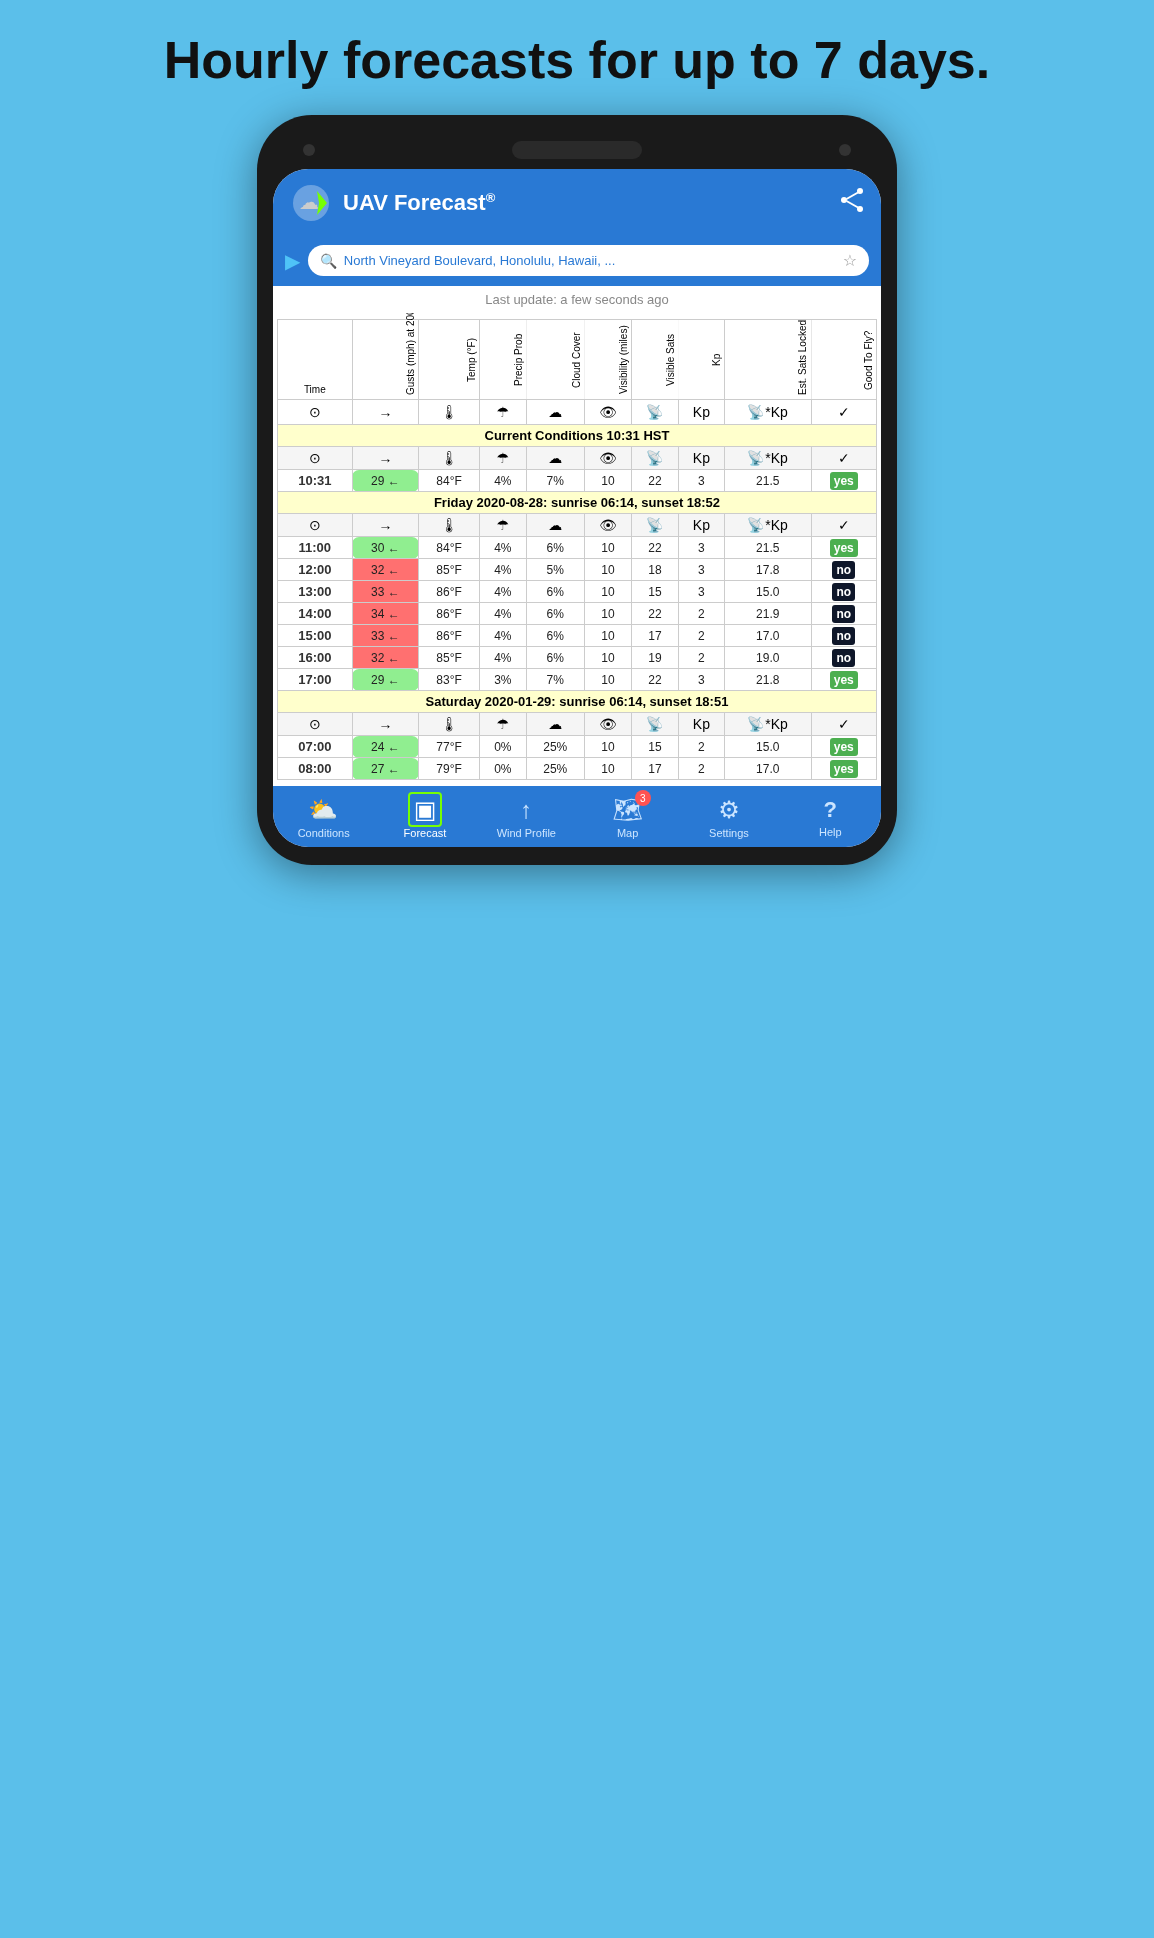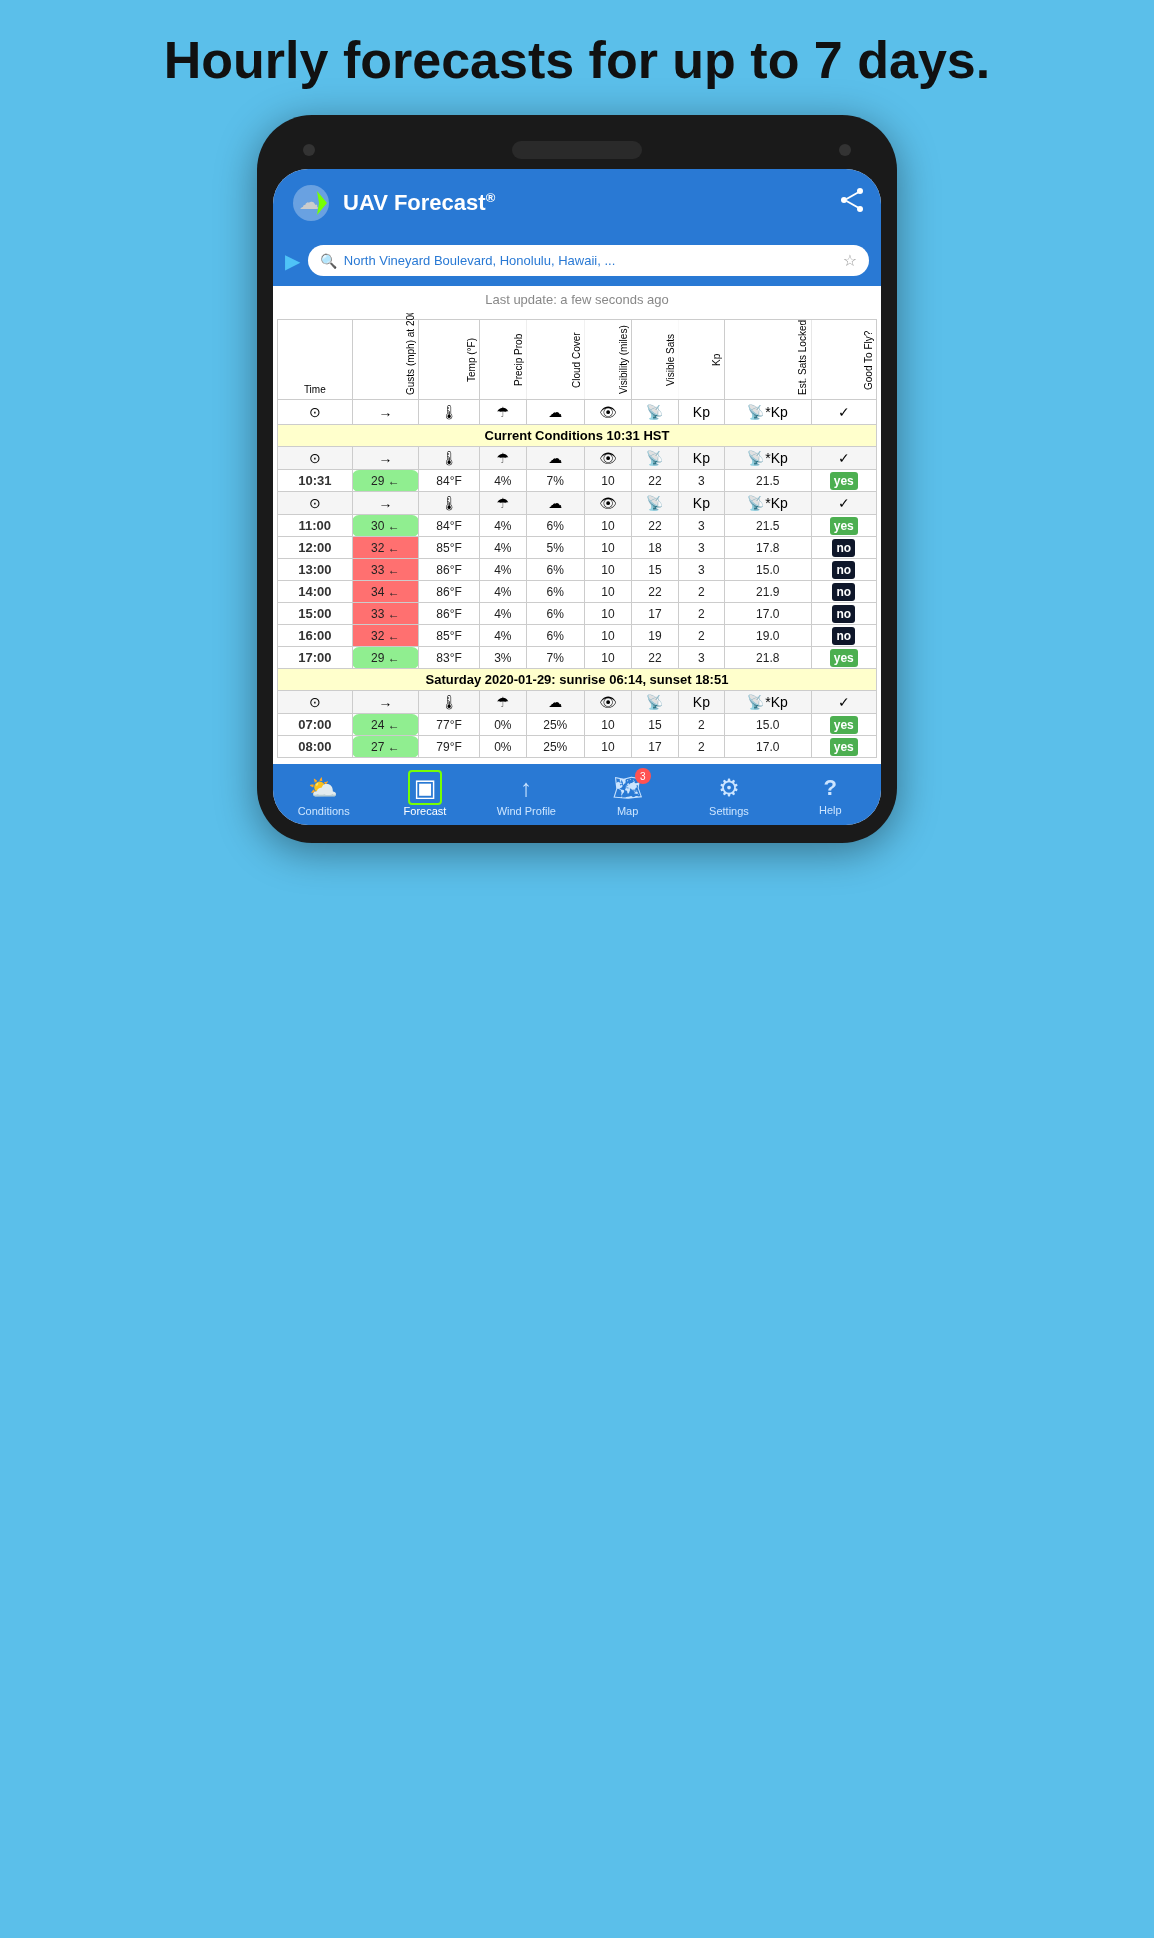--- a/index.html
+++ b/index.html
@@ -324,20 +324,23 @@
     <td class="col-green">29 ←</td>
     <td class="col-white">84°F</td>
     <td class="col-white">4%</td>
     <td class="col-white">7%</td>
     <td class="col-white">10</td>
     <td class="col-white">22</td>
     <td class="col-white">3</td>
     <td class="col-white">21.5</td>
     <td><span class="fly-yes">yes</span></td>
   </tr>
+            <tr class="section-header">
+    <td colspan="10">Friday 2020-08-28: sunrise 06:14, sunset 18:52</td>
+  </tr>
             <tr class="sub-header-row">
       <td>⊙</td>
       <td>→</td>
       <td>🌡</td>
       <td>☂</td>
       <td>☁</td>
       <td>👁</td>
       <td>📡</td>
       <td>Kp</td>
       <td>📡*Kp</td>

